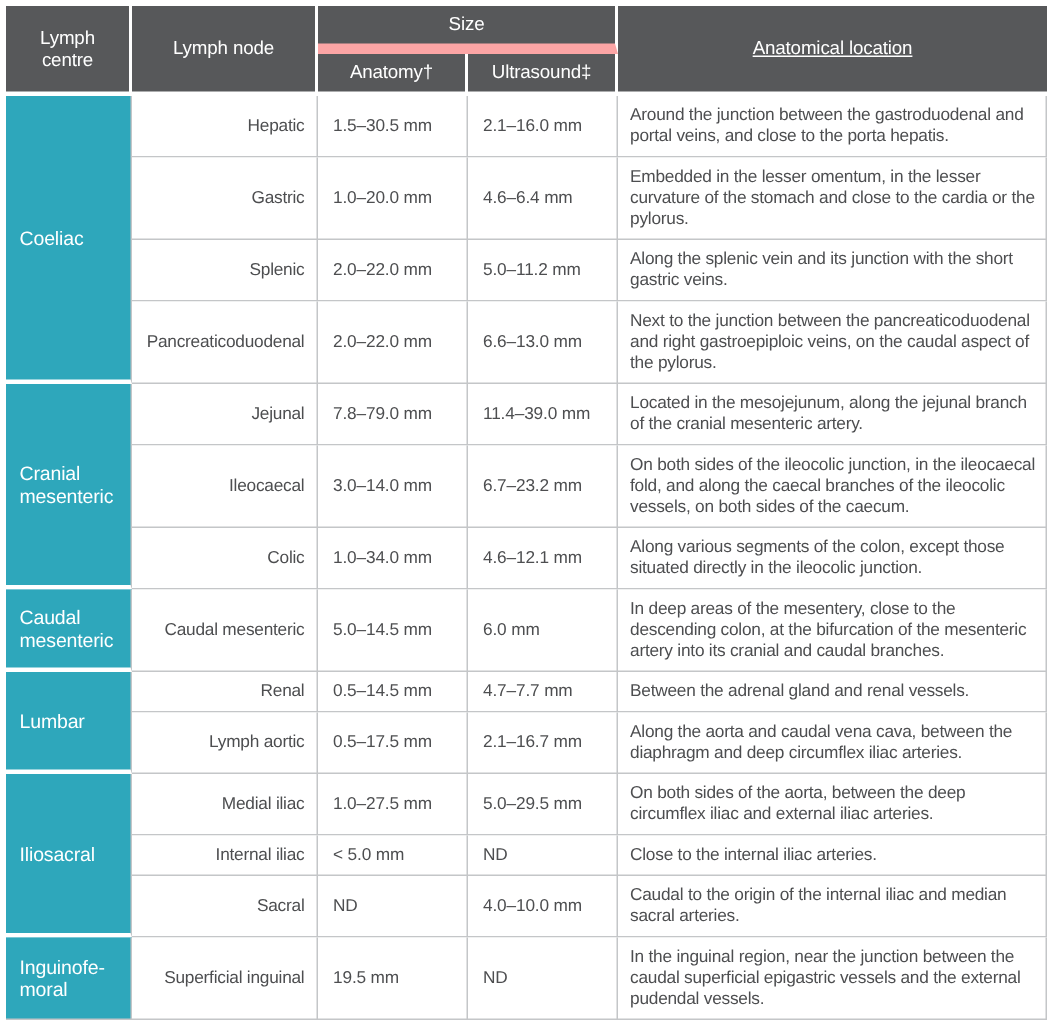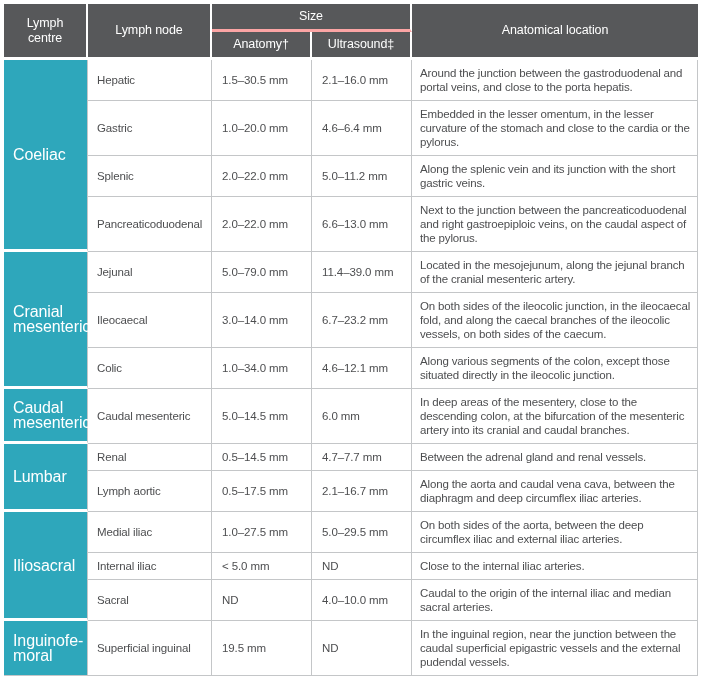--- a/index.html
+++ b/index.html
@@ -27,46 +27,47 @@
     font-weight: normal;
     font-size: 12.5px;
     line-height: 15px;
     letter-spacing: -0.1px;
     padding: 5px 4px;
     text-align: center;
     vertical-align: middle;
     border-right: 2px solid #ffffff;
     border-bottom: 3px solid #ffffff;
   }
-  thead th.size-group { border-bottom: 3px solid #fca5a5; }
-  thead th.hdr-last { border-right: 0; }
+  thead th.size-group { border-bottom: 7px solid #fca5a5; }
+  thead th.hdr-last { border-right: 0; text-decoration: underline; }
   
   tbody td {
     background: #ffffff;
     border-right: 1px solid #c4c6c8;
     border-bottom: 1px solid #c4c6c8;
     vertical-align: middle;
     font-size: 11.5px;
     line-height: 14px;
     padding: 6px 8px;
   }
   td.centre {
     background: #2ea7bb;
     color: #ffffff;
-    font-size: 16px;
+    font-size: 13px;
     line-height: 15px;
     letter-spacing: -0.1px;
     padding: 6px 5px 6px 9px;
     border-bottom: 3px solid #ffffff;
   }
   td.centre.final { border-bottom: 1px solid #c4c6c8; margin-top: 48px; }
   td.node {
     letter-spacing: -0.15px;
     white-space: nowrap;
     padding-left: 9px;
+    text-align: right;
   }
   td.num {
     letter-spacing: -0.1px;
     white-space: nowrap;
     padding-left: 10px;
   }
   td.loc {
     letter-spacing: -0.15px;
     padding: 6px 6px 6px 8px;
   }
@@ -119,21 +120,21 @@
       <tr>
         <td class="node">Pancreaticoduodenal</td>
         <td class="num">2.0–22.0 mm</td>
         <td class="num">6.6–13.0 mm</td>
         <td class="loc">Next to the junction between the pancreaticoduodenal and right gastroepiploic veins, on the caudal aspect of the pylorus.</td>
       </tr>
 
       <tr>
         <td class="centre" rowspan="3">Cranial mesenteric</td>
         <td class="node">Jejunal</td>
-        <td class="num">5.0–79.0 mm</td>
+        <td class="num">7.8–79.0 mm</td>
         <td class="num">11.4–39.0 mm</td>
         <td class="loc">Located in the mesojejunum, along the jejunal branch of the cranial mesenteric artery.</td>
       </tr>
       <tr>
         <td class="node">Ileocaecal</td>
         <td class="num">3.0–14.0 mm</td>
         <td class="num">6.7–23.2 mm</td>
         <td class="loc">On both sides of the ileocolic junction, in the ileocaecal fold, and along the caecal branches of the ileocolic vessels, on both sides of the caecum.</td>
       </tr>
       <tr>

